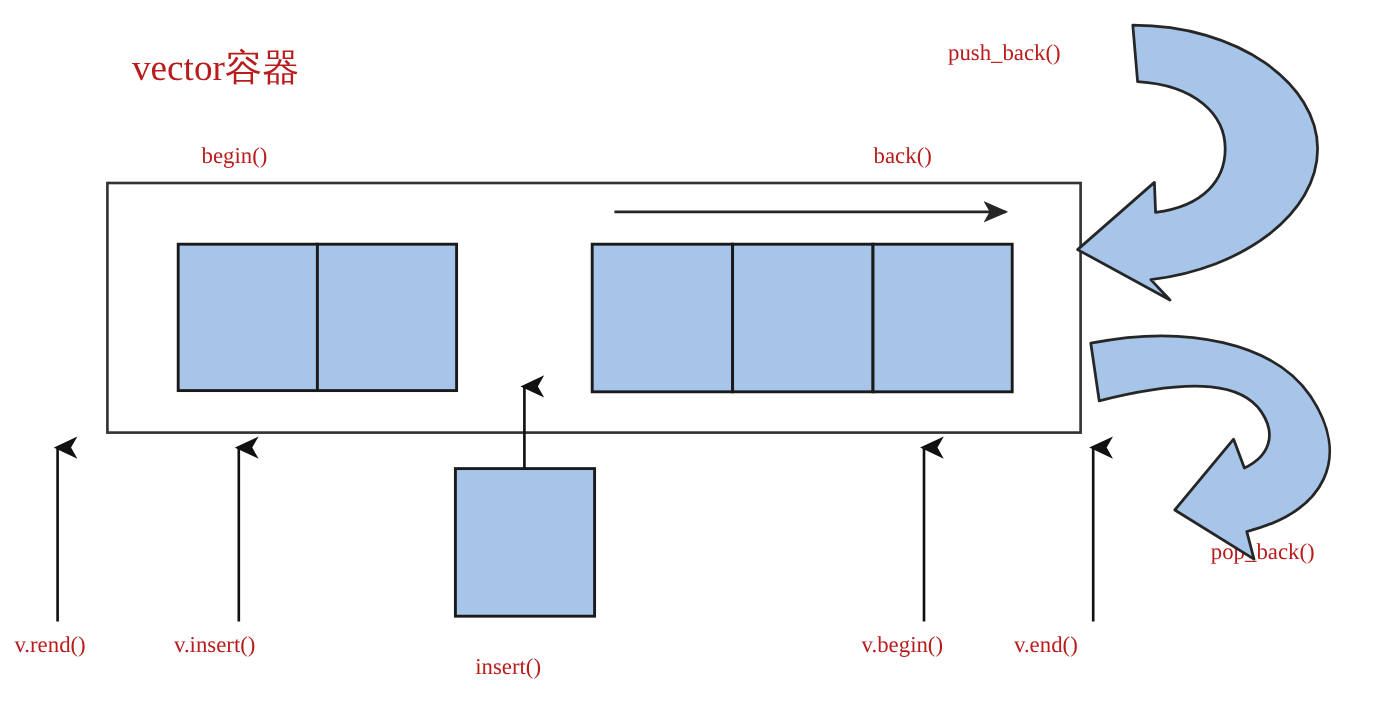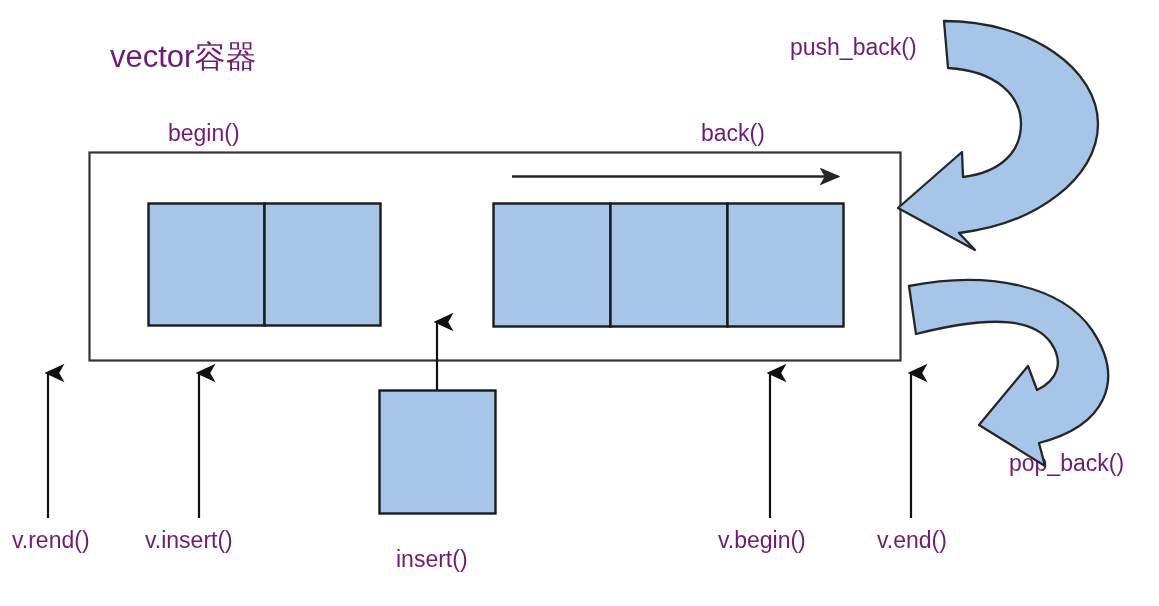--- a/index.html
+++ b/index.html
@@ -19,62 +19,62 @@
   }
   .svg-layer {
     position: absolute;
     left: 0;
     top: 0;
     width: 1159px;
     height: 606px;
   }
   .lbl {
     position: absolute;
-    color: #701a75;
+    color: #b91c1c;
     white-space: nowrap;
-    font-family: Liberation Sans, sans-serif;
+    font-family: Liberation Serif, serif;
   }
   .title {
     font-size: 31px;
     letter-spacing: 0px;
   }
   .fn-label {
-    font-size: 23px;
+    font-size: 19px;
   }
   .cell-num {
     position: absolute;
     font-size: 33px;
     color: #000000;
     display: flex;
     align-items: center;
     justify-content: center;
     font-family: "Liberation Sans", sans-serif;
   }
 </style>
 </head>
 <body>
 
 <div id="stage">
 
   <div class="lbl title" style="left:110px; top:36px;">vector容器</div>
 
   <div class="lbl fn-label" style="left:168px; top:120px;">begin()</div>
 
-  <div class="lbl fn-label" style="left:701px; top:120px;">back()</div>
+  <div class="lbl fn-label" style="left:728px; top:120px;">back()</div>
 
   <div class="lbl fn-label" style="left:790px; top:34px;">push_back()</div>
 
   <div class="lbl fn-label" style="left:1009px; top:450px;">pop_back()</div>
 
   <div class="lbl fn-label" style="left:396px; top:546px;">insert()</div>
 
   <div class="lbl fn-label" style="left:12px; top:527px;">v.rend()</div>
   <div class="lbl fn-label" style="left:145px; top:527px;">v.insert()</div>
   <div class="lbl fn-label" style="left:718px; top:527px;">v.begin()</div>
-  <div class="lbl fn-label" style="left:877px; top:527px;">v.end()</div>
+  <div class="lbl fn-label" style="left:845px; top:527px;">v.end()</div>
 
   <div class="cell-num" style="left:148px; top:203px; width:116px; height:123px;">1</div>
   <div class="cell-num" style="left:264px; top:203px; width:116px; height:123px;">2</div>
   <div class="cell-num" style="left:493px; top:203px; width:117px; height:124px;">3</div>
   <div class="cell-num" style="left:610px; top:203px; width:117px; height:124px;">4</div>
   <div class="cell-num" style="left:727px; top:203px; width:116px; height:124px;">5</div>
   <div class="cell-num" style="left:379px; top:390px; width:116px; height:124px;">6</div>
 
   <svg class="svg-layer" viewBox="0 0 1159 606" xmlns="http://www.w3.org/2000/svg">
 

